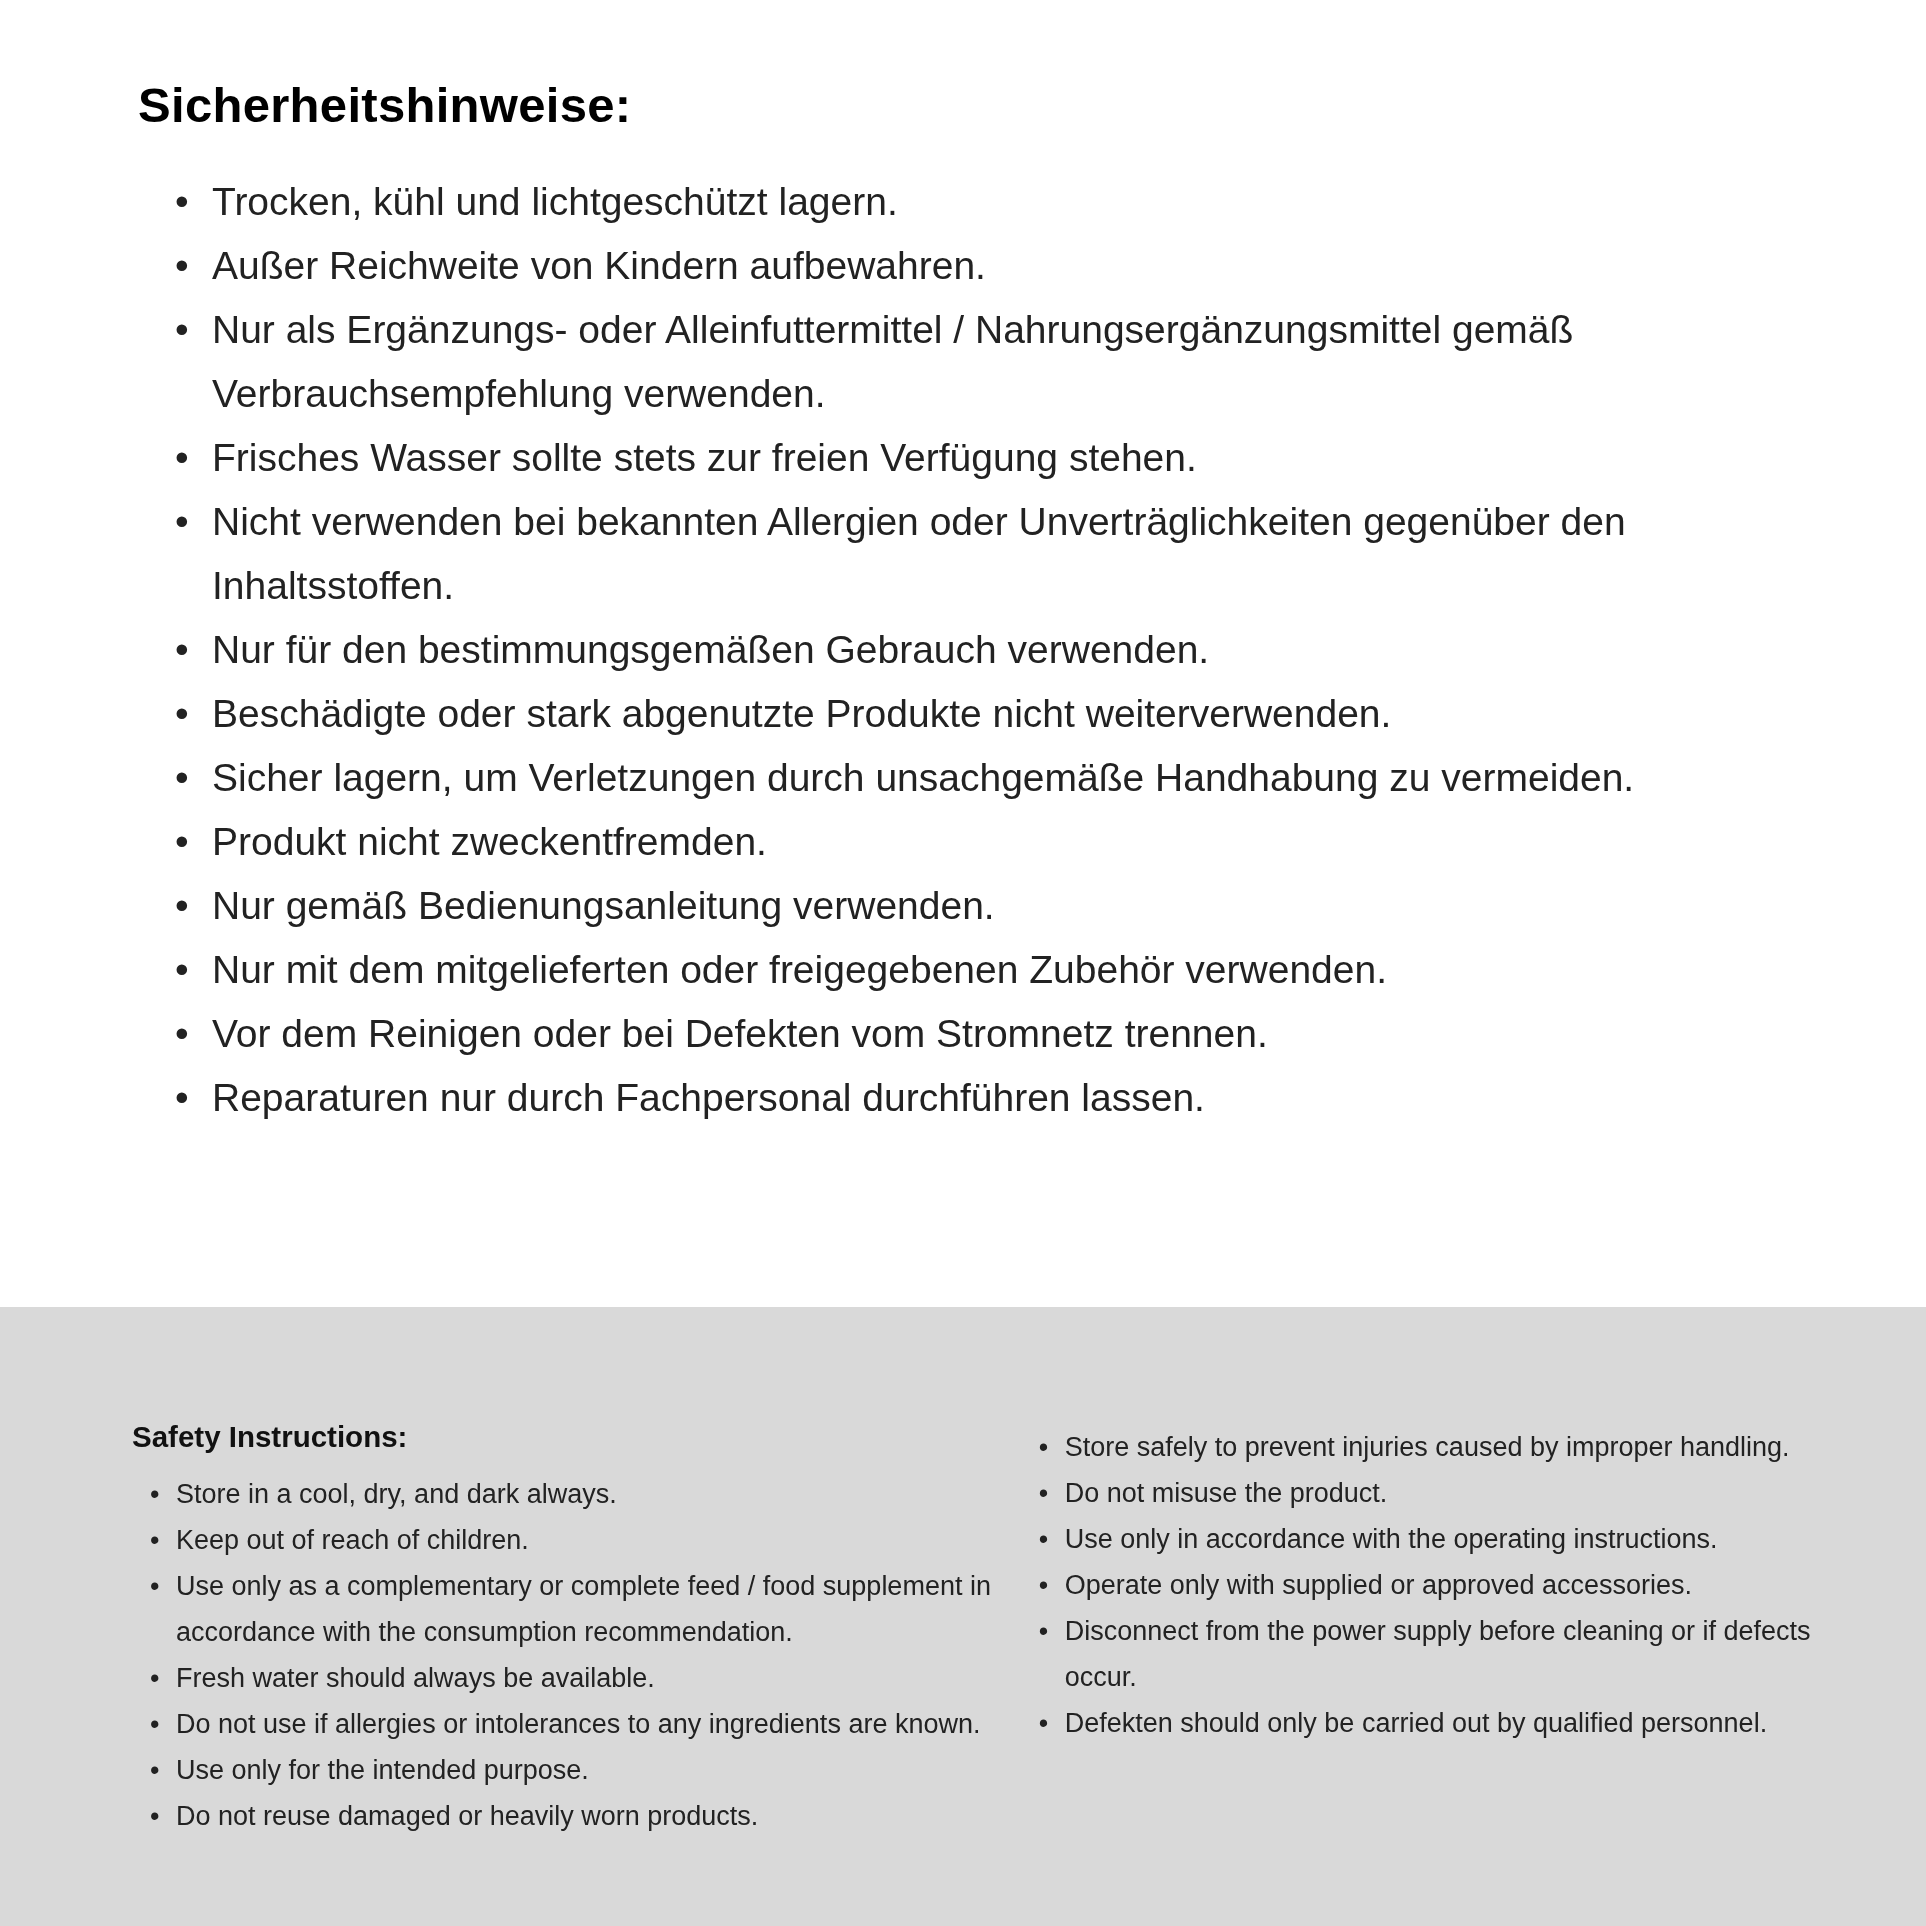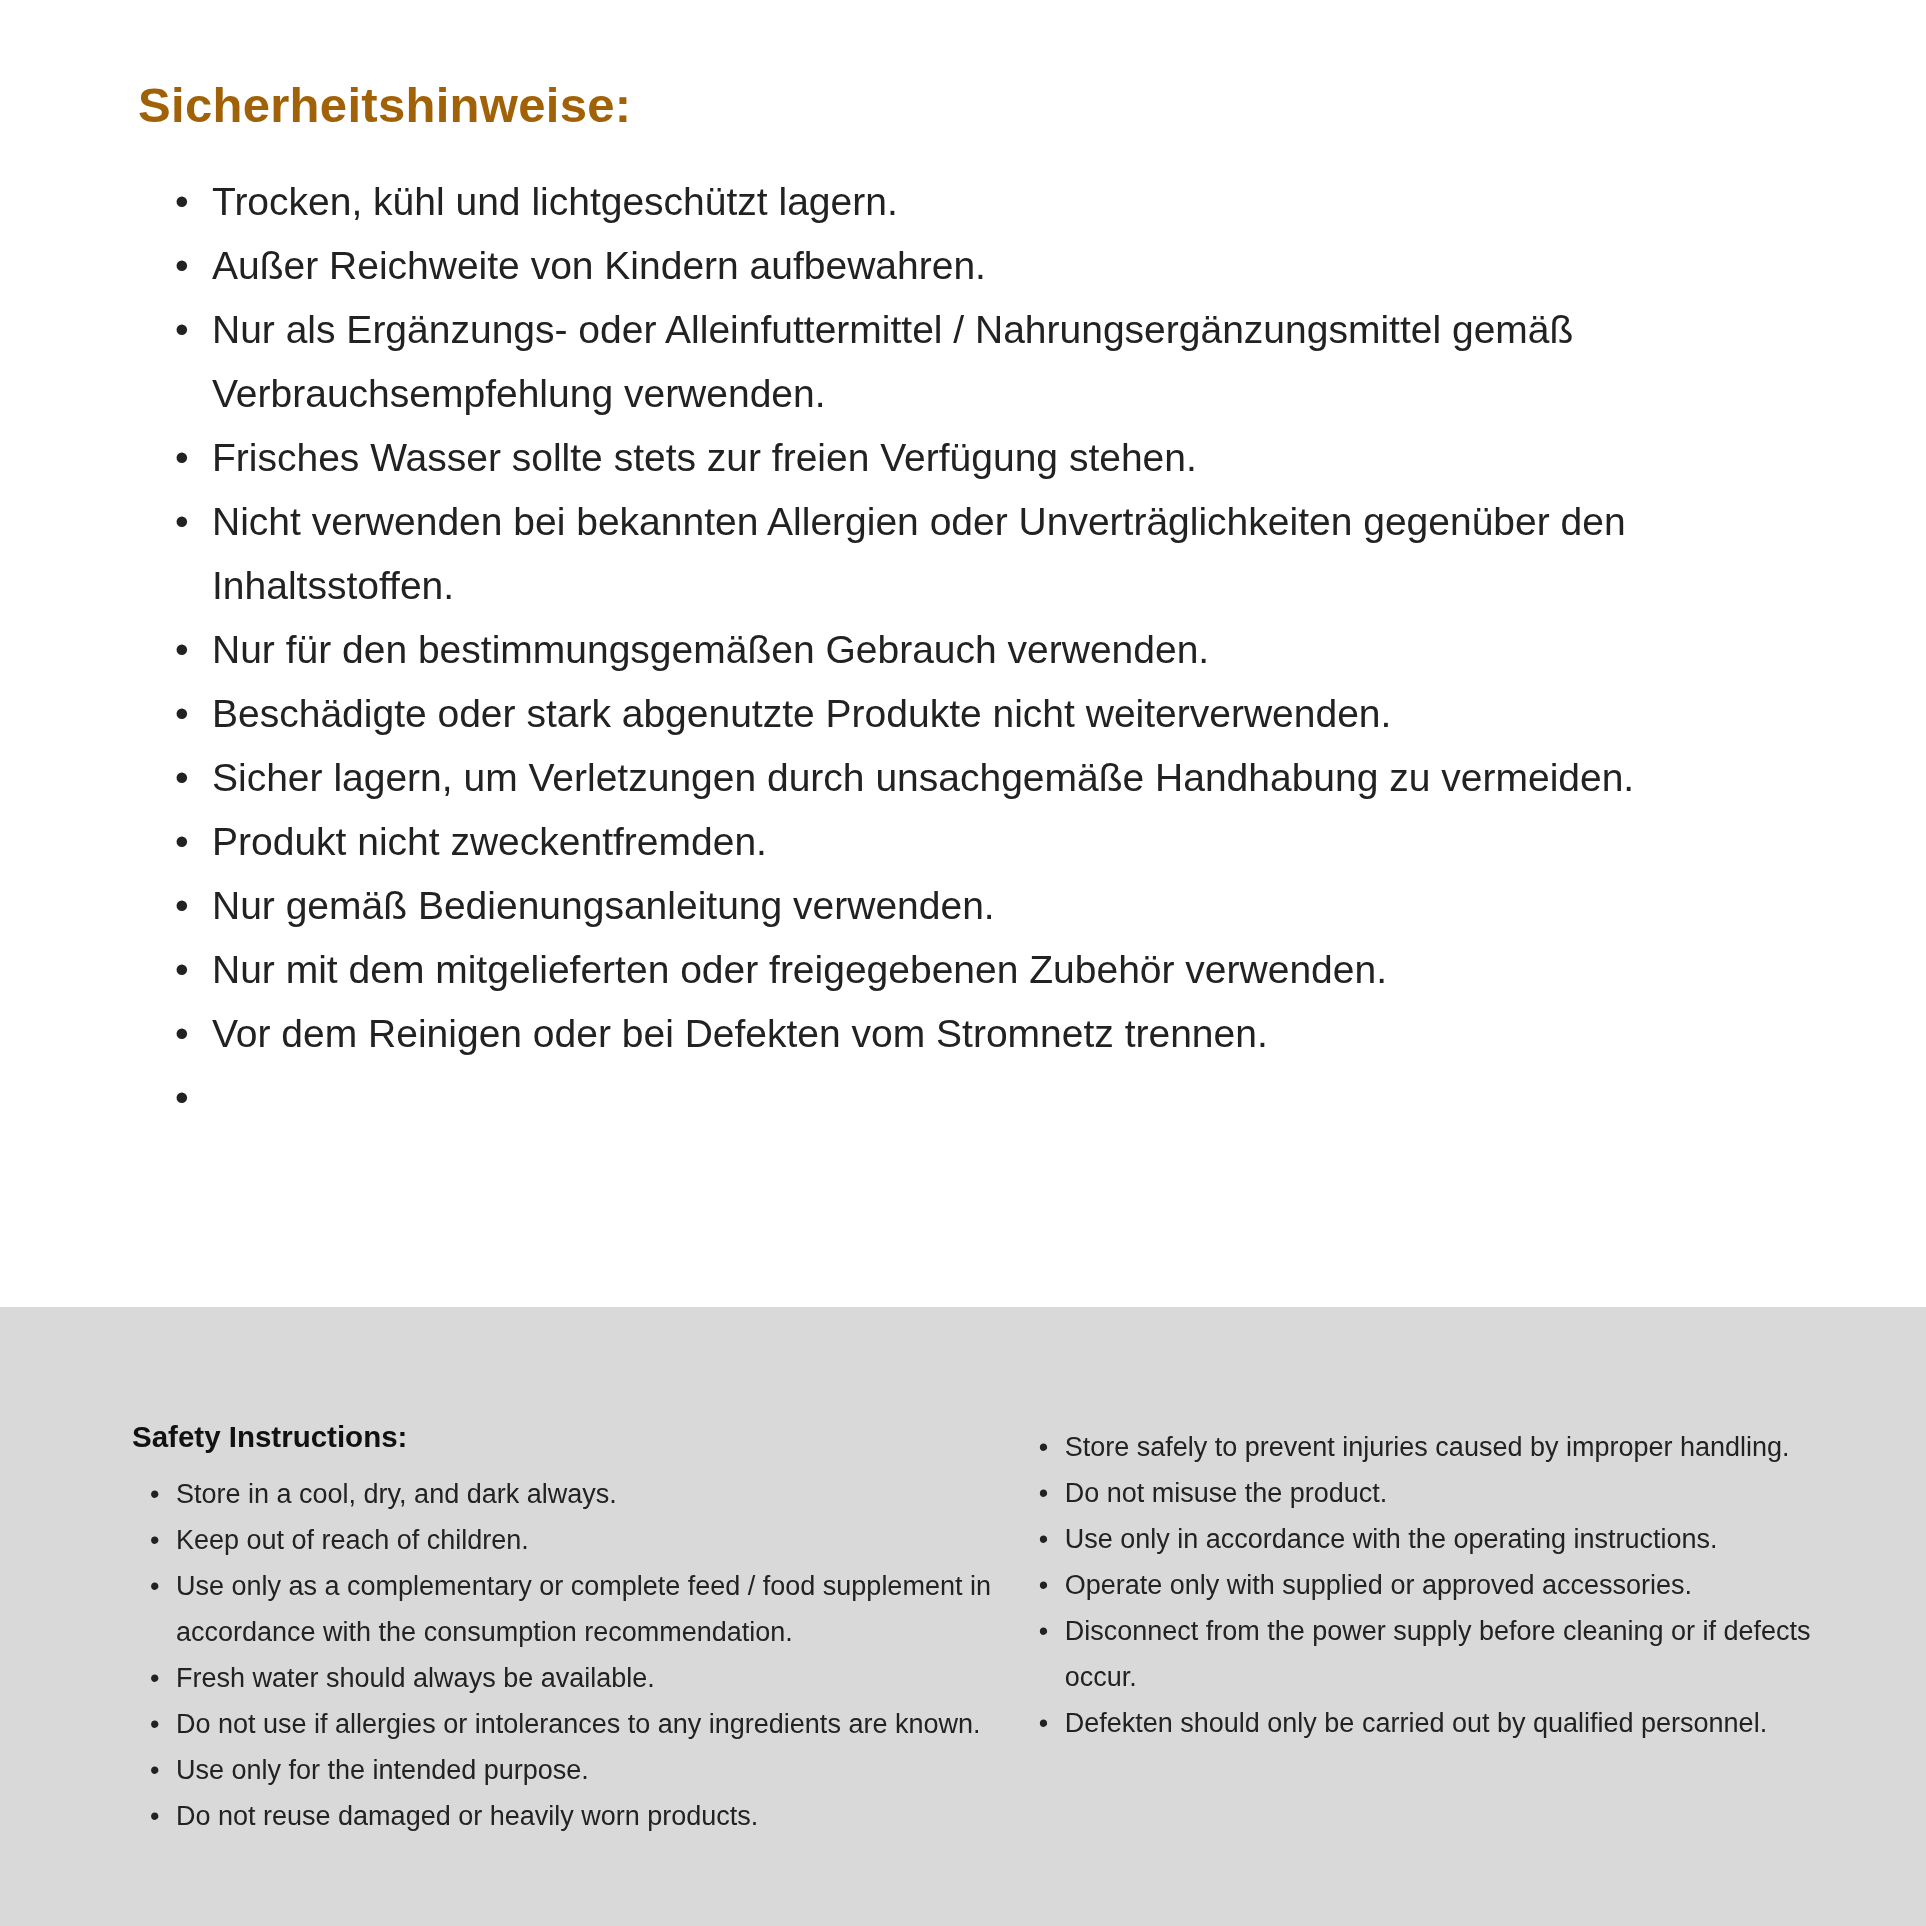--- a/index.html
+++ b/index.html
@@ -23,21 +23,21 @@
     height: 1307px;
     padding: 77px 109px 0 138px;
     background: #ffffff;
   }
 
   .german-title {
     font-size: 49px;
     font-weight: 700;
     letter-spacing: 0.3px;
     margin-bottom: 37px;
-    color: #a16207;
+    color: #000000;
   }
 
   .german-list {
     list-style: none;
     padding-left: 37px;
     max-width: 1682px;
   }
 
   .german-list li {
     display: flex;
@@ -144,20 +144,21 @@
     <li>
         <span class="bullet">•</span>
         <span>Nur mit dem mitgelieferten oder freigegebenen Zubehör verwenden.</span>
       </li>
     <li>
         <span class="bullet">•</span>
         <span>Vor dem Reinigen oder bei Defekten vom Stromnetz trennen.</span>
       </li>
     <li>
         <span class="bullet">•</span>
+        <span>Reparaturen nur durch Fachpersonal durchführen lassen.</span>
       </li>
   </ul>
 </section>
 
 <section class="english-section">
 
   <div class="col english-col-left">
     <h2 class="english-title">Safety Instructions:</h2>
     <ul class="english-list">
       <li>

